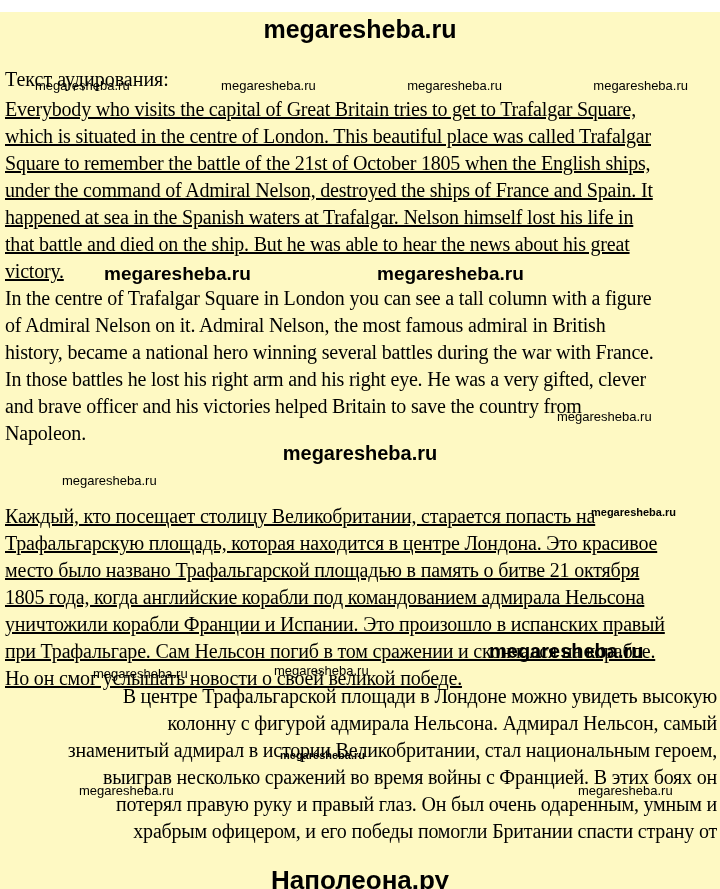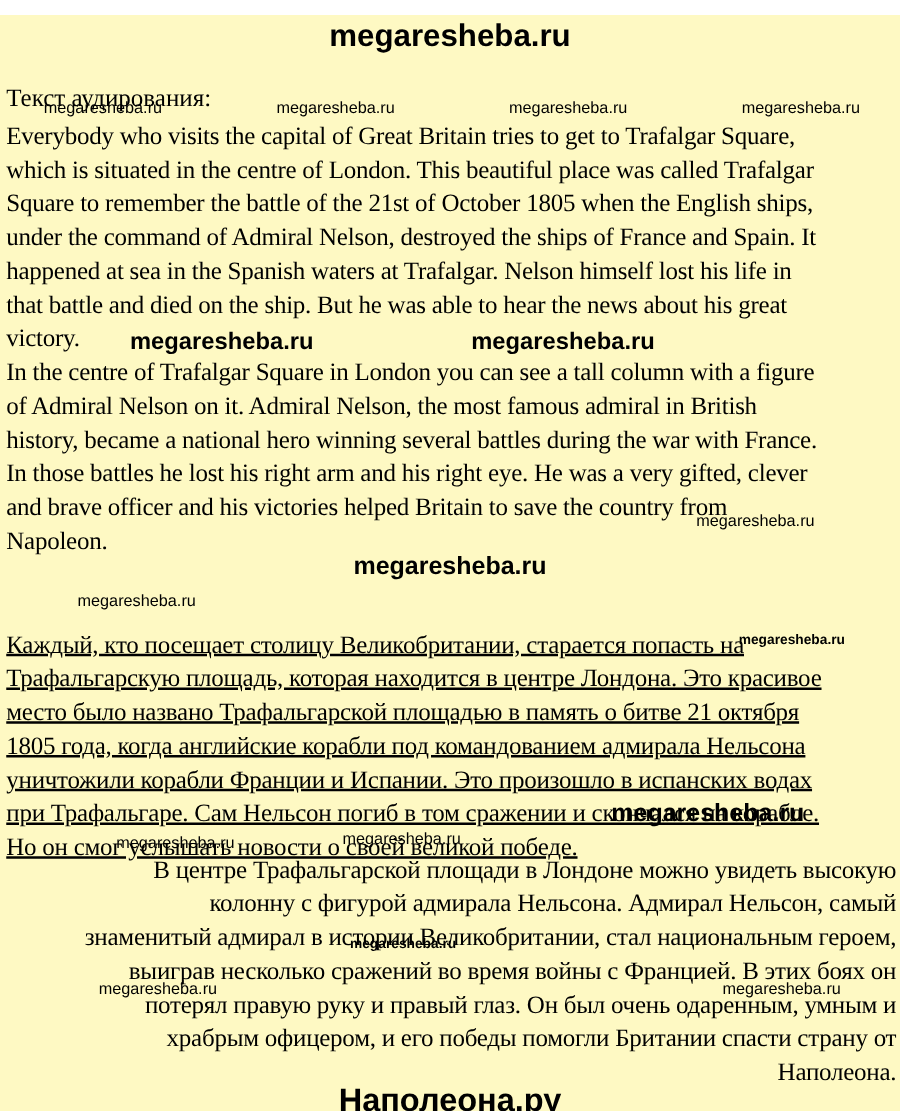--- a/index.html
+++ b/index.html
@@ -55,21 +55,21 @@
     left: 5px;
     width: 712px;
   }
   .line {
     height: 27px;
     line-height: 27px;
     font-size: 20px;
     letter-spacing: -0.2px;
     white-space: nowrap;
   }
-  .eng-p1 { top: 84px; }
+  .eng-p1 { top: 84px; text-decoration: underline; }
   .eng-p2 { top: 273px; }
   .rus-p1 { top: 491px; text-decoration: underline; }
   .rus-p2 { top: 671px; text-align: right; }
 
   .wm {
     position: absolute;
     font-family: "Liberation Sans", sans-serif;
     white-space: nowrap;
     line-height: 1;
   }
@@ -121,37 +121,36 @@
   <div class="wm-center-title">megaresheba.ru</div>
 
   <span class="wm wm-sm" style="left:62px; top:462px;">megaresheba.ru</span>
   <span class="wm wm-xs-bold" style="left:591px; top:495px;">megaresheba.ru</span>
 
   <div class="para rus-p1">
       <div class="line">Каждый, кто посещает столицу Великобритании, старается попасть на</div>
       <div class="line">Трафальгарскую площадь, которая находится в центре Лондона. Это красивое</div>
       <div class="line">место было названо Трафальгарской площадью в память о битве 21 октября</div>
       <div class="line">1805 года, когда английские корабли под командованием адмирала Нельсона</div>
-      <div class="line">уничтожили корабли Франции и Испании. Это произошло в испанских водах</div>
+      <div class="line">уничтожили корабли Франции и Испании. Это произошло в испанских правый</div>
       <div class="line">при Трафальгаре. Сам Нельсон погиб в том сражении и скончался на корабле.</div>
       <div class="line">Но он смог услышать новости о своей великой победе.</div>
     </div>
 
   <span class="wm wm-xl-bold" style="left:489px; top:629px;">megaresheba.ru</span>
   <span class="wm wm-sm" style="left:93px; top:655px;">megaresheba.ru</span>
   <span class="wm wm-sm" style="left:274px; top:652px;">megaresheba.ru</span>
 
   <div class="para rus-p2">
       <div class="line">В центре Трафальгарской площади в Лондоне можно увидеть высокую</div>
       <div class="line">колонну с фигурой адмирала Нельсона. Адмирал Нельсон, самый</div>
       <div class="line">знаменитый адмирал в истории Великобритании, стал национальным героем,</div>
       <div class="line">выиграв несколько сражений во время войны с Францией. В этих боях он</div>
       <div class="line">потерял правую руку и правый глаз. Он был очень одаренным, умным и</div>
       <div class="line">храбрым офицером, и его победы помогли Британии спасти страну от</div>
-      <div class="line">Наполеона.</div>
     </div>
 
   <span class="wm wm-xs-bold" style="left:280px; top:738px;">megaresheba.ru</span>
   <span class="wm wm-sm" style="left:79px; top:772px;">megaresheba.ru</span>
   <span class="wm wm-sm" style="left:578px; top:772px;">megaresheba.ru</span>
 
   <div class="bottom-title">Наполеона.ру</div>
 
 </div>
 

